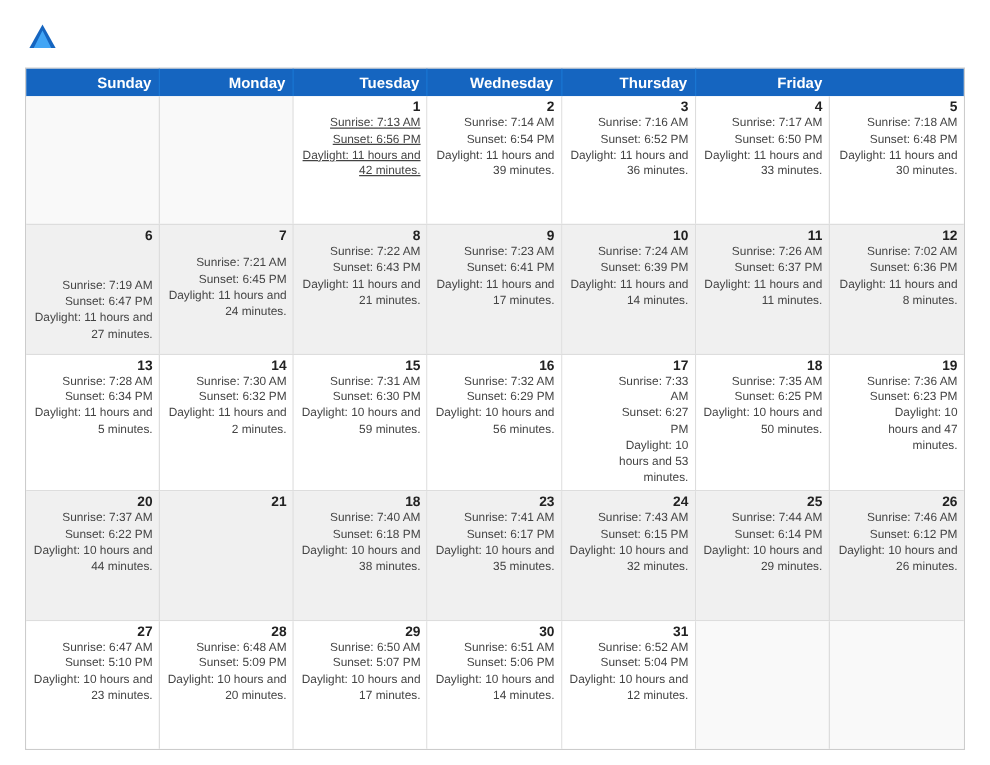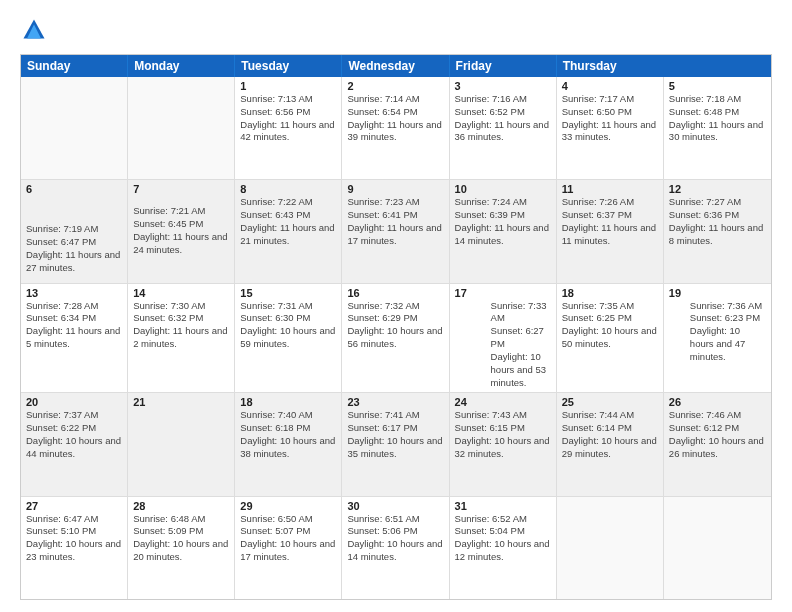--- a/index.html
+++ b/index.html
@@ -9,20 +9,21 @@
       width: 792px;
       height: 612px;
       overflow: hidden;
     }
     .page {
       width: 792px;
       height: 612px;
       padding: 16px 20px 12px 20px;
       display: flex;
       flex-direction: column;
+      text-align: right;
     }
     .header {
       display: flex;
       justify-content: space-between;
       align-items: flex-start;
       margin-bottom: 10px;
     }
     .logo {
       display: flex;
       align-items: center;
@@ -134,30 +135,30 @@
       <div class="subtitle"></div>
     </div>
   </div>
 
   <div class="calendar">
     <div class="cal-header-row">
     <div class="cal-header-cell">Sunday</div>
         <div class="cal-header-cell">Monday</div>
         <div class="cal-header-cell">Tuesday</div>
         <div class="cal-header-cell">Wednesday</div>
+        <div class="cal-header-cell">Thursday</div>
         <div class="cal-header-cell">Friday</div>
-        <div class="cal-header-cell">Thursday</div>
       </div>
     <div class="cal-body">
     <div class="cal-row">
           <div class="cal-cell empty"></div>
           <div class="cal-cell empty"></div>
           <div class="cal-cell">
             <span class="day-num">1</span>
-            <div class="cell-info" style="white-space: pre-line;">Sunrise: 7:13 AM
+            <div class="cell-info" style="white-space: pre-line; text-decoration: underline;">Sunrise: 7:13 AM
 Sunset: 6:56 PM
 Daylight: 11 hours and 42 minutes.</div>
           </div>
           <div class="cal-cell">
             <span class="day-num">2</span>
             <div class="cell-info" style="white-space: pre-line;">Sunrise: 7:14 AM
 Sunset: 6:54 PM
 Daylight: 11 hours and 39 minutes.</div>
           </div>
           <div class="cal-cell">
@@ -211,21 +212,21 @@
 Daylight: 11 hours and 14 minutes.</div>
           </div>
           <div class="cal-cell shaded">
             <span class="day-num">11</span>
             <div class="cell-info" style="white-space: pre-line;">Sunrise: 7:26 AM
 Sunset: 6:37 PM
 Daylight: 11 hours and 11 minutes.</div>
           </div>
           <div class="cal-cell shaded">
             <span class="day-num">12</span>
-            <div class="cell-info" style="white-space: pre-line;">Sunrise: 7:27 AM
+            <div class="cell-info" style="white-space: pre-line;">Sunrise: 7:02 AM
 Sunset: 6:36 PM
 Daylight: 11 hours and 8 minutes.</div>
           </div>
         </div>
         <div class="cal-row">
           <div class="cal-cell">
             <span class="day-num">13</span>
             <div class="cell-info" style="white-space: pre-line;">Sunrise: 7:28 AM
 Sunset: 6:34 PM
 Daylight: 11 hours and 5 minutes.</div>

